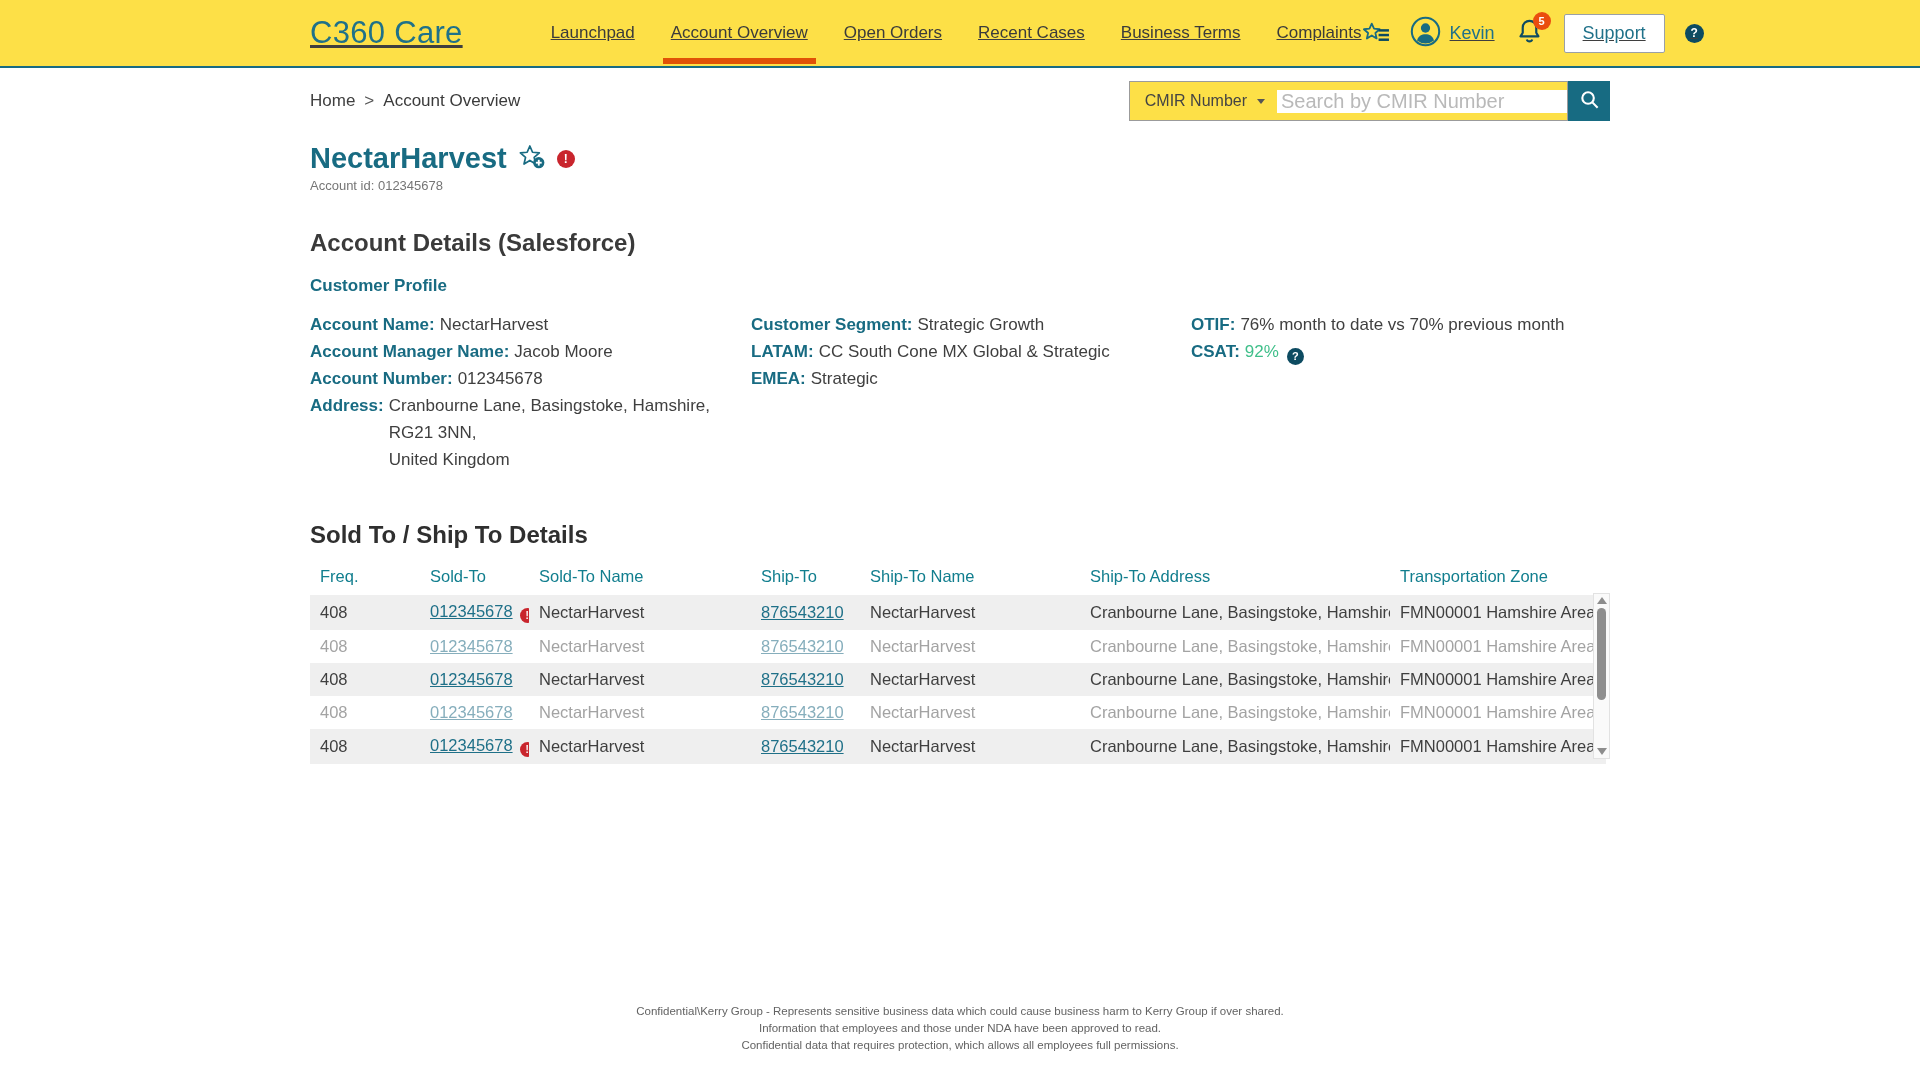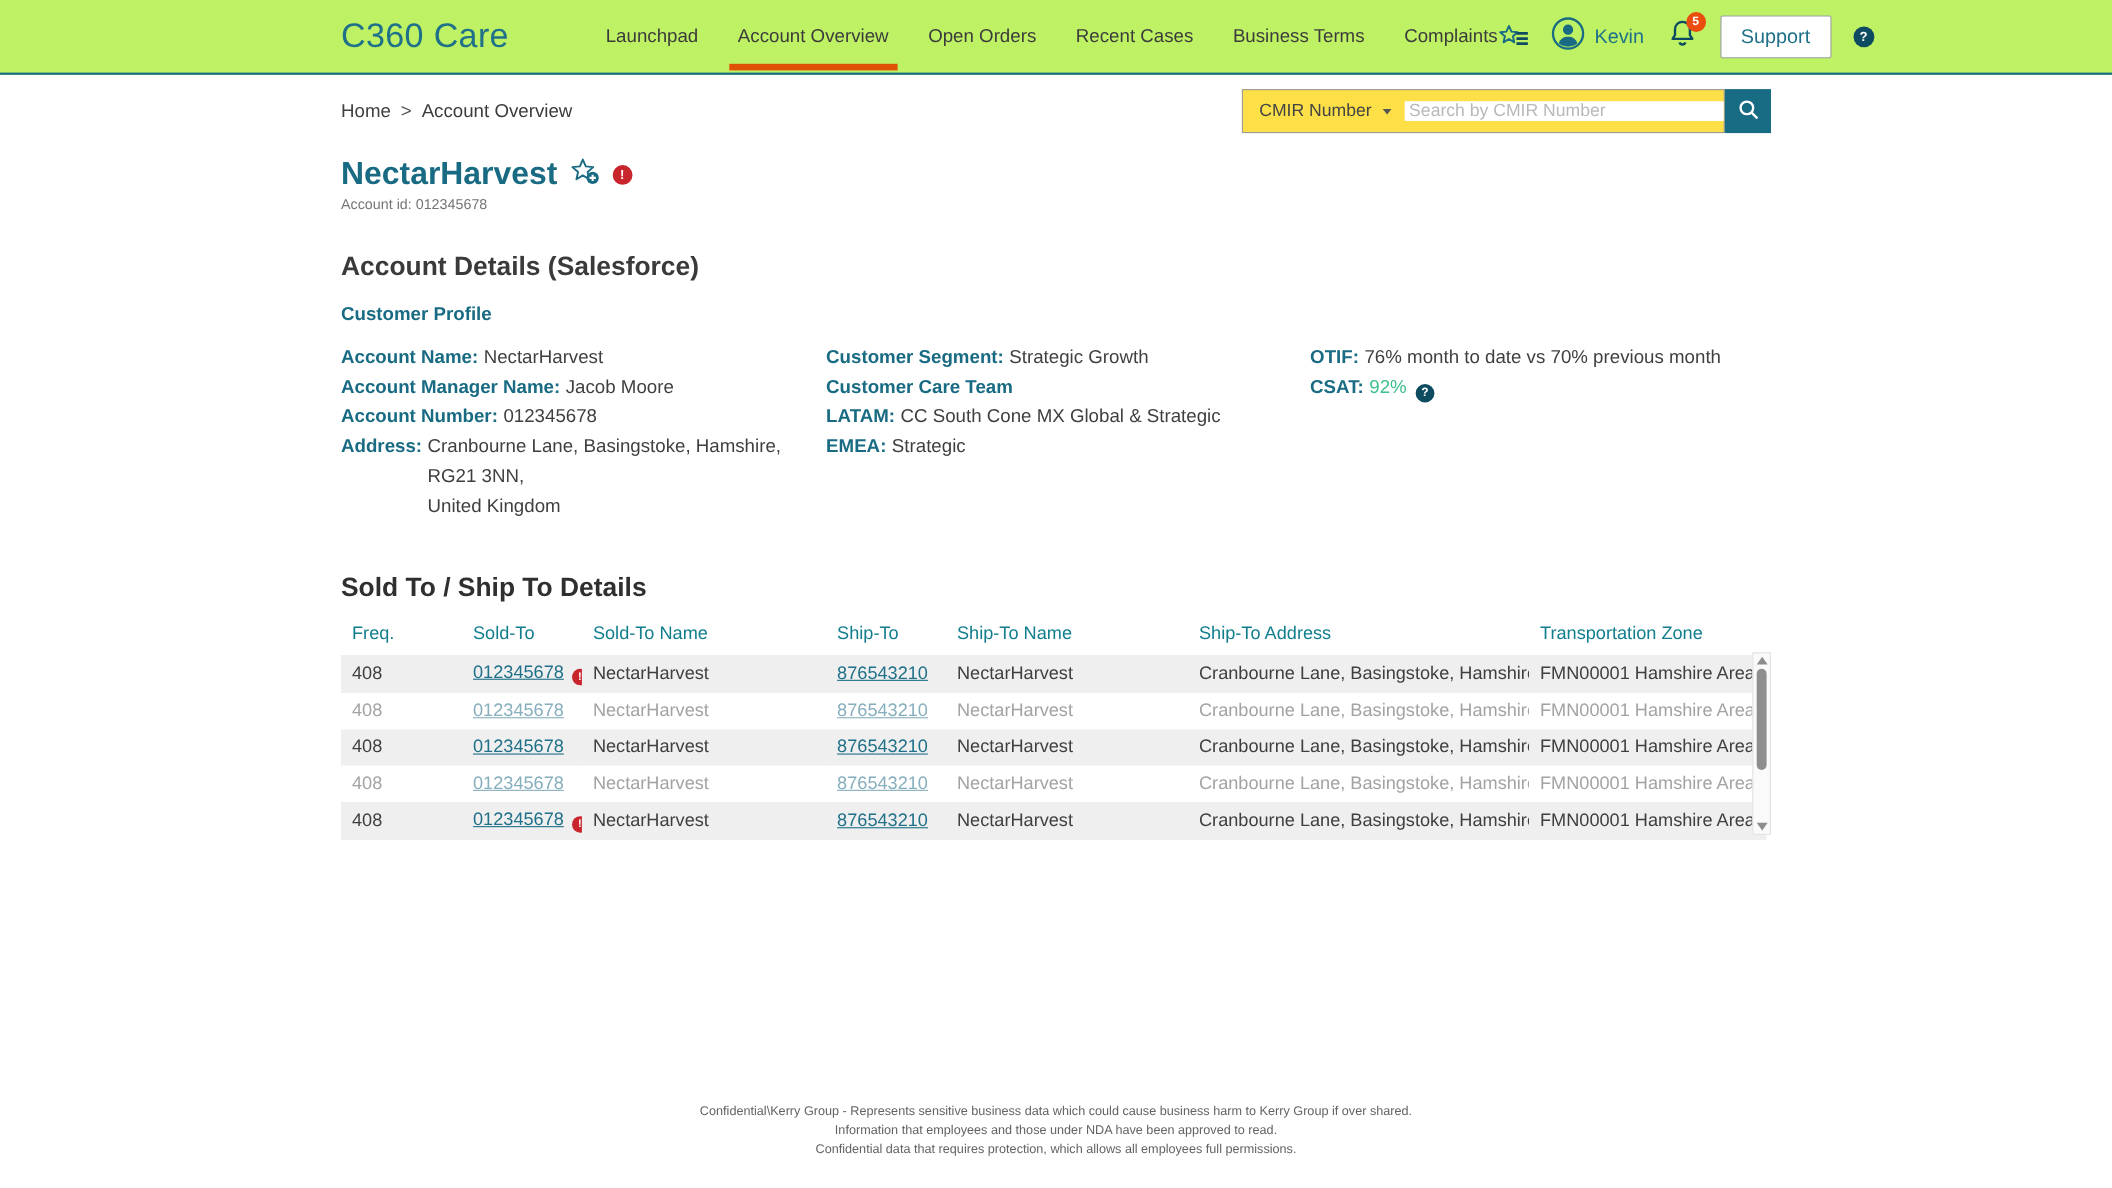--- a/index.html
+++ b/index.html
@@ -12,21 +12,22 @@
     display: flex; flex-direction: column;
     overflow: hidden;
   }
 
   
   .header {
     height: 68px; flex: 0 0 68px;
     display: flex; align-items: center;
     padding: 4px 310px;
     border-bottom: 2px solid #186b82;
-    background: #bef264;
+    background: #fde047;
+    text-decoration: underline;
   }
   .logo { font-size: 31px; color: #1f7189; font-weight: 400; letter-spacing: 0.3px; white-space: nowrap; }
   .nav { display: flex; gap: 36px; margin-left: 88px; height: 100%; align-items: center; }
   .nav-item {
     font-size: 17px; color: #3b3b3b; text-decoration: none;
     height: 100%; display: flex; align-items: center; position: relative; cursor: pointer; white-space: nowrap;
   }
   .nav-item.active::after {
     content: ""; position: absolute; left: -8px; right: -8px; bottom: -2px; height: 6px; background: #e05206;
   }
@@ -59,21 +60,21 @@
   .topbar { display: flex; align-items: center; margin-top: 13px; }
   .breadcrumb { display: flex; align-items: center; gap: 9px; font-size: 17px; }
   .breadcrumb a { color: #404040; text-decoration: none; cursor: pointer; }
   .crumb-sep { color: #555; }
   .crumb-current { color: #3b3b3b; }
 
   .search { margin-left: auto; display: flex; height: 40px; }
   .search-box { display: flex; align-items: center; border: 1px solid #9b9b9b; background: #fde047; }
   .search-cat { display: flex; align-items: center; gap: 10px; padding: 0 12px 0 15px; font-size: 16px; color: #444; cursor: pointer; white-space: nowrap; }
   .caret-down { width: 0; height: 0; border-left: 4.5px solid transparent; border-right: 4.5px solid transparent; border-top: 5.5px solid #555; }
-  .search-input { border: none; outline: none; width: 290px; font-size: 16px; color: #333; font-family: inherit; padding: 0 10px 0 4px; }
+  .search-input { border: none; outline: none; width: 290px; font-size: 20px; color: #333; font-family: inherit; padding: 0 10px 0 4px; }
   .search-input::placeholder { color: #b9b9b9; }
   .search-btn { width: 42px; background: #176b82; border: none; cursor: pointer; display: flex; align-items: center; justify-content: center; }
 
   .title-row { display: flex; align-items: center; gap: 11px; margin-top: 22px; }
   .page-title { font-size: 29px; font-weight: 700; color: #186b82; margin: 0; line-height: 1.1; }
   .alert-icon {
     width: 18px; height: 18px; border-radius: 50%;
     background: #c9252d; color: #fff; font-size: 12px; font-weight: 700;
     display: inline-flex; align-items: center; justify-content: center; flex: 0 0 auto;
   }
@@ -233,23 +234,20 @@
           <span>Cranbourne Lane, Basingstoke, Hamshire, RG21 3NN,</span>
           <span>United Kingdom</span>
         </span>
       </div>
     </div>
     <div>
       <div class="drow">
         <span class="dlabel">Customer Segment:</span><span class="dvalue">Strategic Growth</span>
       </div>
       <div class="drow">
-        <span class="dlabel">Customer Care Team</span><span class="dvalue"></span>
-      </div>
-      <div class="drow">
         <span class="dlabel">LATAM:</span><span class="dvalue">CC South Cone MX Global &amp; Strategic</span>
       </div>
       <div class="drow">
         <span class="dlabel">EMEA:</span><span class="dvalue">Strategic</span>
       </div>
     </div>
     <div>
       <div class="drow">
         <span class="dlabel">OTIF:</span><span class="dvalue">76% month to date vs 70% previous month</span>
       </div>

